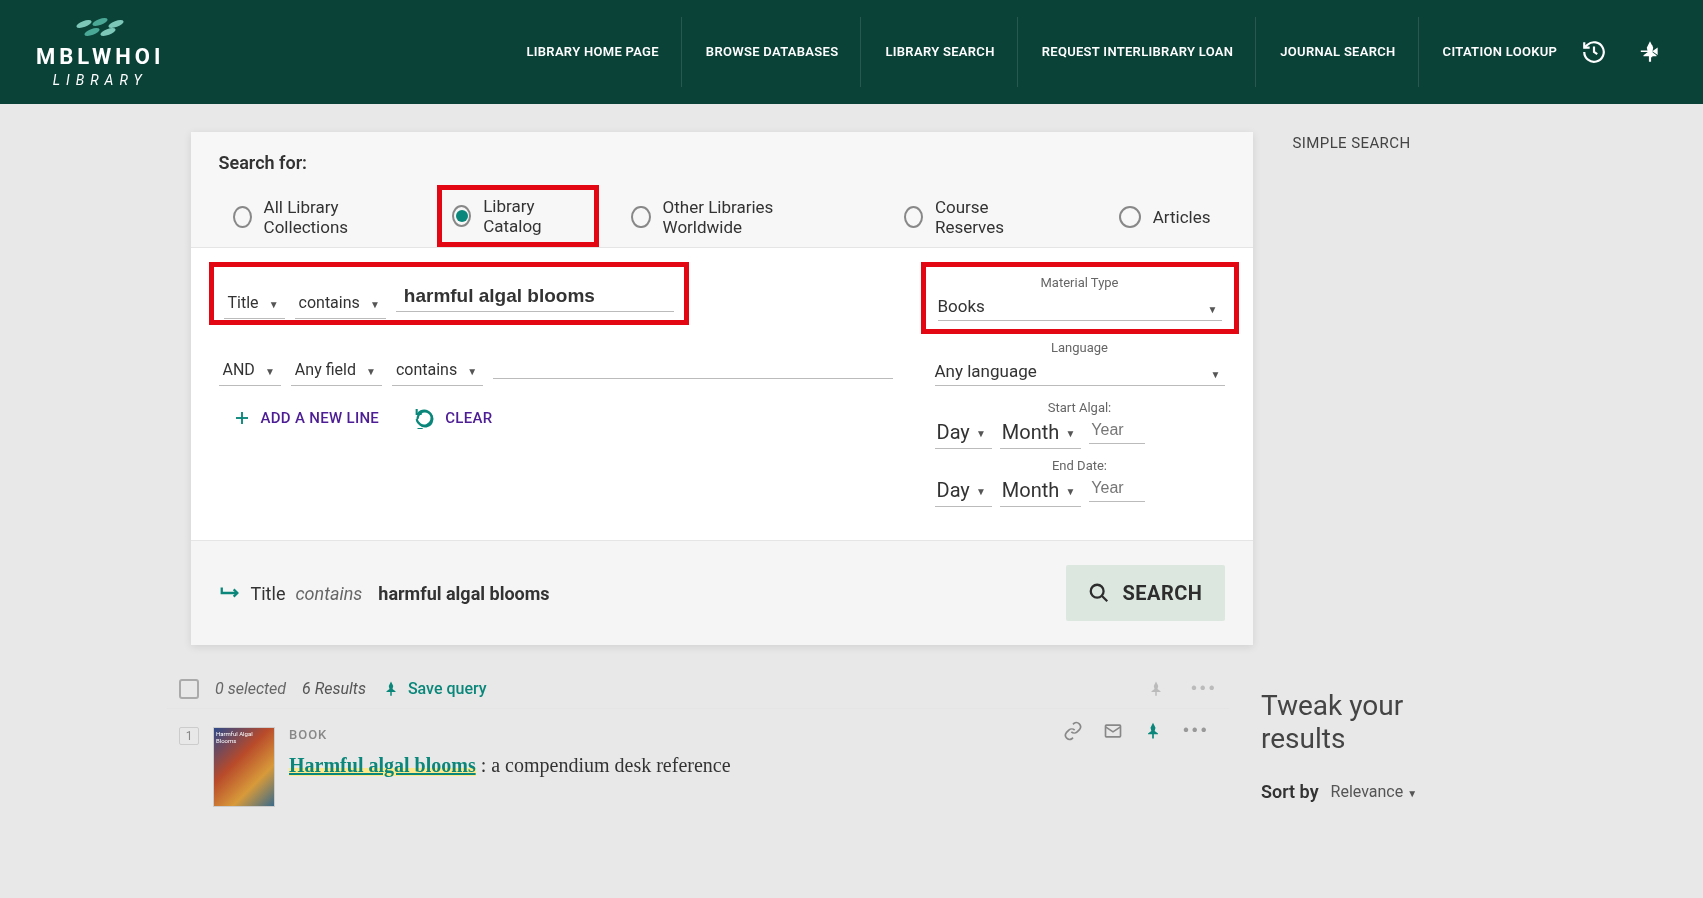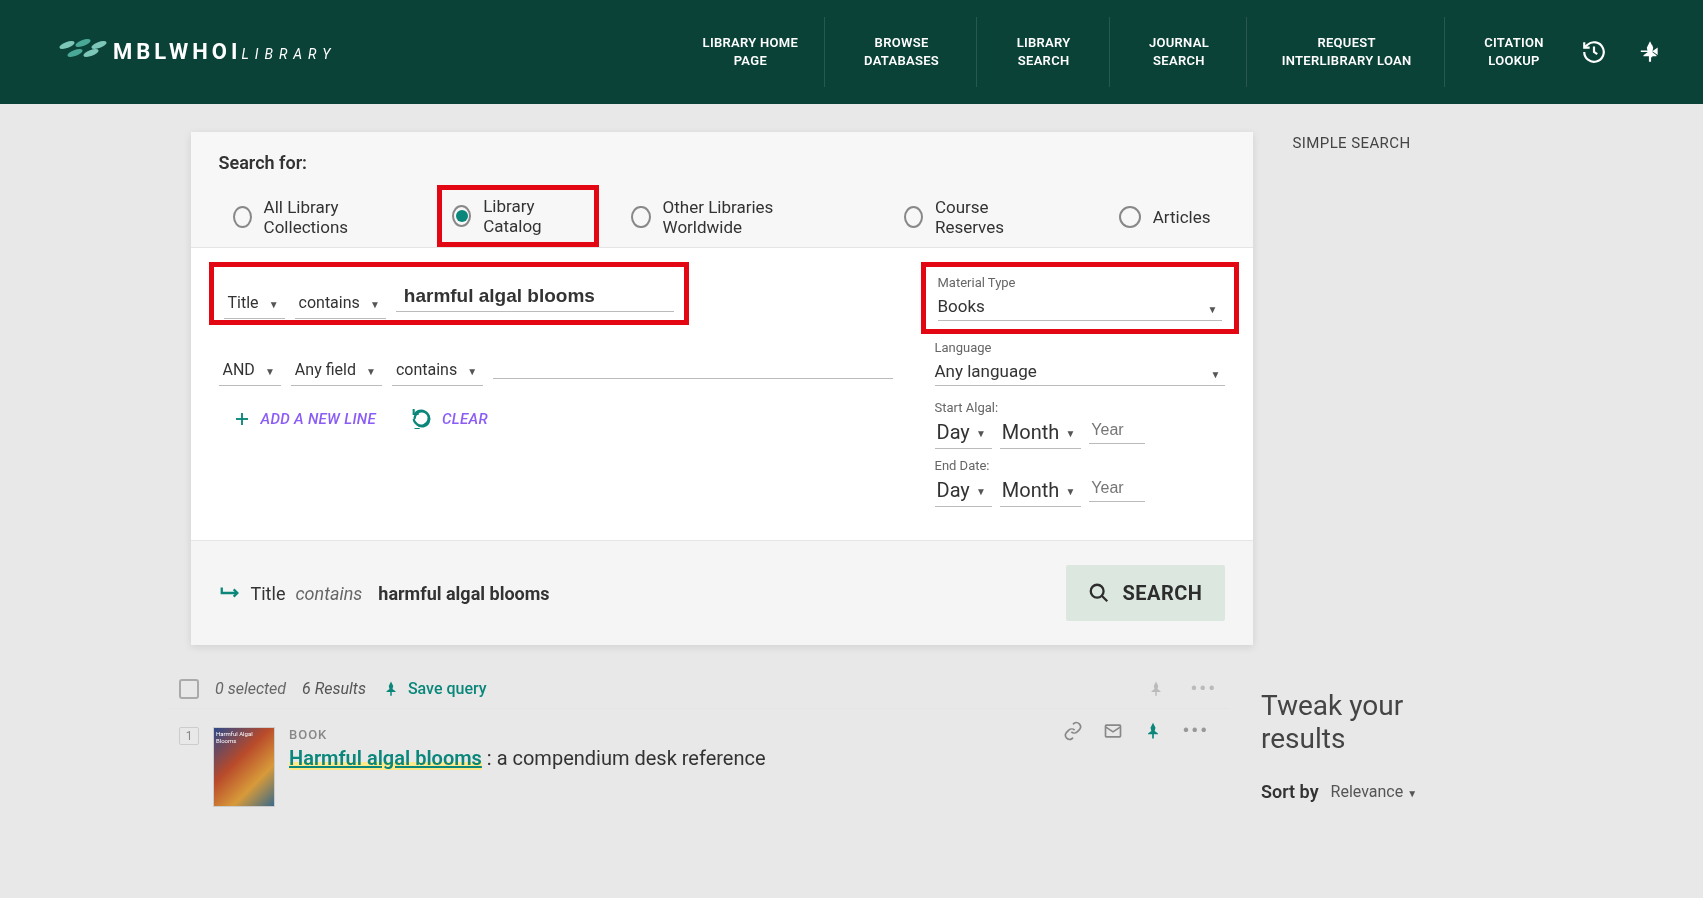--- a/index.html
+++ b/index.html
@@ -1,20 +1,20 @@
 <!DOCTYPE html>
 <html><head>
 <meta charset="utf-8">
 <style>
   * { box-sizing: border-box; margin: 0; padding: 0; }
   body { font-family: -apple-system, BlinkMacSystemFont, "Segoe UI", Roboto, Arial, sans-serif; background: #e8e8e8; color: #333; width: 1703px; }
   
   
   .header { background: #0a4238; height: 104px; display: flex; align-items: center; color: white; padding: 0 20px; }
-  .logo { display: flex; flex-direction: row; align-items: center; margin-left: 33px; cursor: pointer; }
+  .logo { display: flex; flex-direction: column; align-items: center; margin-left: 16px; cursor: pointer; }
   .logo-swirl { width: 60px; height: 24px; display: flex; justify-content: center; gap: 2px; margin-bottom: 6px; }
   .logo-text { font-size: 22px; font-weight: 700; letter-spacing: 4px; line-height: 1; }
   .logo-sub { font-size: 14px; letter-spacing: 6px; margin-top: 4px; font-style: italic; }
   .nav { display: flex; margin-left: 340px; gap: 2px; justify-content: space-between; }
   .nav-item { padding: 0 22px; text-align: center; font-size: 13px; font-weight: 600; letter-spacing: 0.3px; line-height: 1.4; border-right: 1px solid rgba(255,255,255,0.12); cursor: pointer; display: flex; align-items: center; justify-content: center; height: 70px; }
   .nav-item:last-child { border-right: none; }
   .header-icons { margin-left: auto; display: flex; gap: 30px; align-items: center; padding-right: 20px; }
   .hicon { width: 26px; height: 26px; cursor: pointer; }
 
   
@@ -38,25 +38,25 @@
   .query-row { display: flex; align-items: flex-end; gap: 10px; margin-bottom: 14px; }
   .sel { border: none; border-bottom: 1px solid #bbb; background: transparent; font-size: 16px; padding: 6px 26px 6px 4px; color: #333; position: relative; cursor: pointer; }
   .sel-wrap { position: relative; display: inline-block; }
   .sel-wrap::after { content: '▼'; font-size: 10px; position: absolute; right: 6px; top: 50%; transform: translateY(-40%); pointer-events: none; color: #555; }
   .qinput { border: none; border-bottom: 1px solid #bbb; background: transparent; font-size: 19px; font-weight: 600; padding: 4px 8px; min-width: 220px; color: #333; }
   .sel.w-and { width: 68px; }
   .sel.w-field { width: 95px; }
   .sel.w-cont { width: 98px; }
   
   .actions-row { display: flex; gap: 36px; margin-top: 30px; padding-left: 14px; }
-  .action-btn { display: flex; align-items: center; gap: 10px; color: #8b5cf6; font-size: 15px; font-weight: 500; cursor: pointer; letter-spacing: 0.3px; font-style: italic; }
+  .action-btn { display: flex; align-items: flex-start; gap: 10px; color: #4c1d95; font-size: 15px; font-weight: 500; cursor: pointer; letter-spacing: 0.3px; }
   
   .filter-group { margin-bottom: 14px; }
   .filter-group.boxed { border: 5px solid #e30613; padding: 8px 12px 8px 12px; margin: -10px -14px 6px -14px; }
-  .filter-label { font-size: 13px; color: #666; margin-bottom: 2px; }
+  .filter-label { font-size: 13px; color: #666; margin-bottom: 2px; text-align: center; }
   .filter-sel { width: 100%; border: none; border-bottom: 1px solid #bbb; background: transparent; font-size: 17px; padding: 4px 0; cursor: pointer; }
   .filter-sel-wrap { position: relative; }
   .filter-sel-wrap::after { content: '▼'; font-size: 10px; position: absolute; right: 4px; top: 50%; transform: translateY(-30%); pointer-events: none; color: #555; }
   .date-row { display: flex; gap: 8px; align-items: flex-end; }
   .date-sel { border: none; border-bottom: 1px solid #bbb; background: transparent; font-size: 20px; padding: 4px 22px 4px 2px; cursor: pointer; }
   .date-sel.w-day { width: 76px; }
   .date-sel.w-mon { width: 82px; }
   .date-inp { border: none; border-bottom: 1px solid #bbb; background: transparent; font-size: 16px; padding: 4px 2px; width: 56px; color: #999; }
 
   
@@ -79,21 +79,21 @@
   .res-count { font-style: italic; color: #555; }
   .save-q { display: flex; align-items: center; gap: 8px; color: #0a877a; font-weight: 500; cursor: pointer; }
   .toolbar-right { margin-left: auto; display: flex; gap: 26px; align-items: center; }
   .gicon { color: #aaa; cursor: pointer; font-size: 19px; }
   
   .result-item { display: flex; padding: 18px 12px 0 12px; gap: 14px; border-top: 1px solid #e5e5e5; position: relative; }
   .result-num { width: 20px; height: 18px; border: 1px solid #ccc; font-size: 12px; text-align: center; color: #888; border-radius: 2px; line-height: 16px; }
   .result-thumb { width: 62px; height: 80px; background: linear-gradient(135deg, #2e4a8a 0%, #b84a2a 40%, #d89a3a 70%, #3a6a8a 100%); border: 1px solid #ccc; font-size: 6px; color: white; padding: 2px; overflow: hidden; }
   .result-body { flex: 1; }
   .result-type { font-size: 13px; color: #888; letter-spacing: 1px; font-weight: 500; }
-  .result-title { font-size: 20px; margin: 4px 0; }
+  .result-title { font-size: 20px; margin: 12px 0; font-family: Liberation Serif, serif; }
   .result-title .hl { color: #0a877a; font-weight: 600; text-decoration: underline; background: linear-gradient(transparent 65%, #ffe98a 65%); }
   .result-title .rest { color: #333; }
   .result-authors { font-size: 15px; color: #444; }
   .result-icons { position: absolute; right: 20px; top: 10px; display: flex; gap: 20px; align-items: center; }
   .ricon { color: #888; cursor: pointer; width: 20px; height: 20px; }
   
   
   .tweak-panel { width: 220px; padding-top: 20px; }
   .tweak-title { font-size: 28px; color: #444; font-weight: 400; margin-bottom: 26px; }
   .sortby { display: flex; align-items: center; gap: 12px; }
@@ -121,24 +121,24 @@
     <div class="nav-item">
         <span>LIBRARY HOME PAGE</span>
       </div>
     <div class="nav-item">
         <span>BROWSE DATABASES</span>
       </div>
     <div class="nav-item">
         <span>LIBRARY SEARCH</span>
       </div>
     <div class="nav-item">
+        <span>REQUEST INTERLIBRARY LOAN</span>
+      </div>
+    <div class="nav-item">
         <span>JOURNAL SEARCH</span>
-      </div>
-    <div class="nav-item">
-        <span>REQUEST INTERLIBRARY LOAN</span>
       </div>
     <div class="nav-item">
         <span>CITATION LOOKUP</span>
       </div>
   </div>
   <div class="header-icons">
     <svg class="hicon" viewBox="0 0 24 24" fill="none" stroke="white" stroke-width="2">
       <path d="M3 12a9 9 0 1 0 3-6.7L3 8"></path>
         <polyline points="3 3 3 8 8 8"></polyline>
         <polyline points="12 7 12 12 15 14"></polyline>

